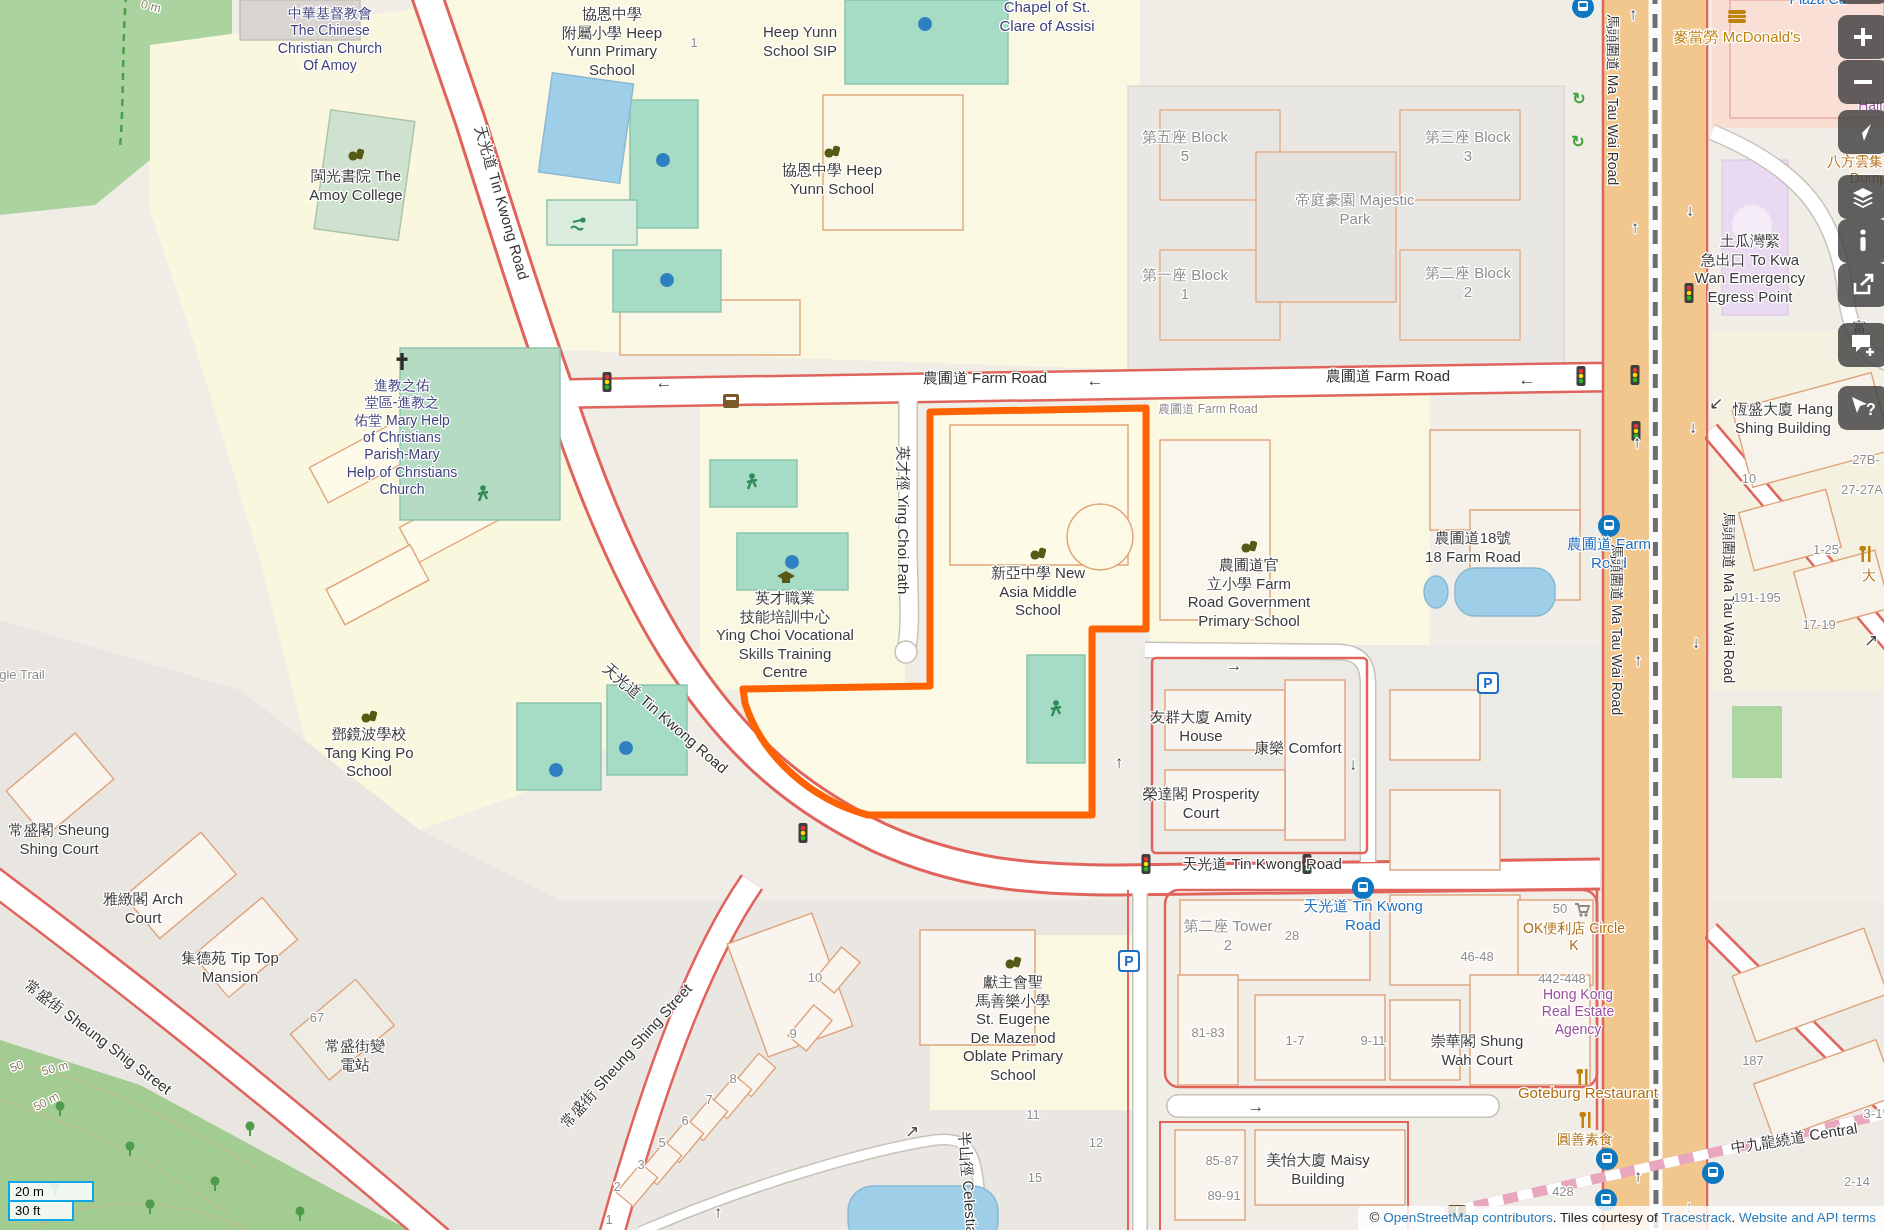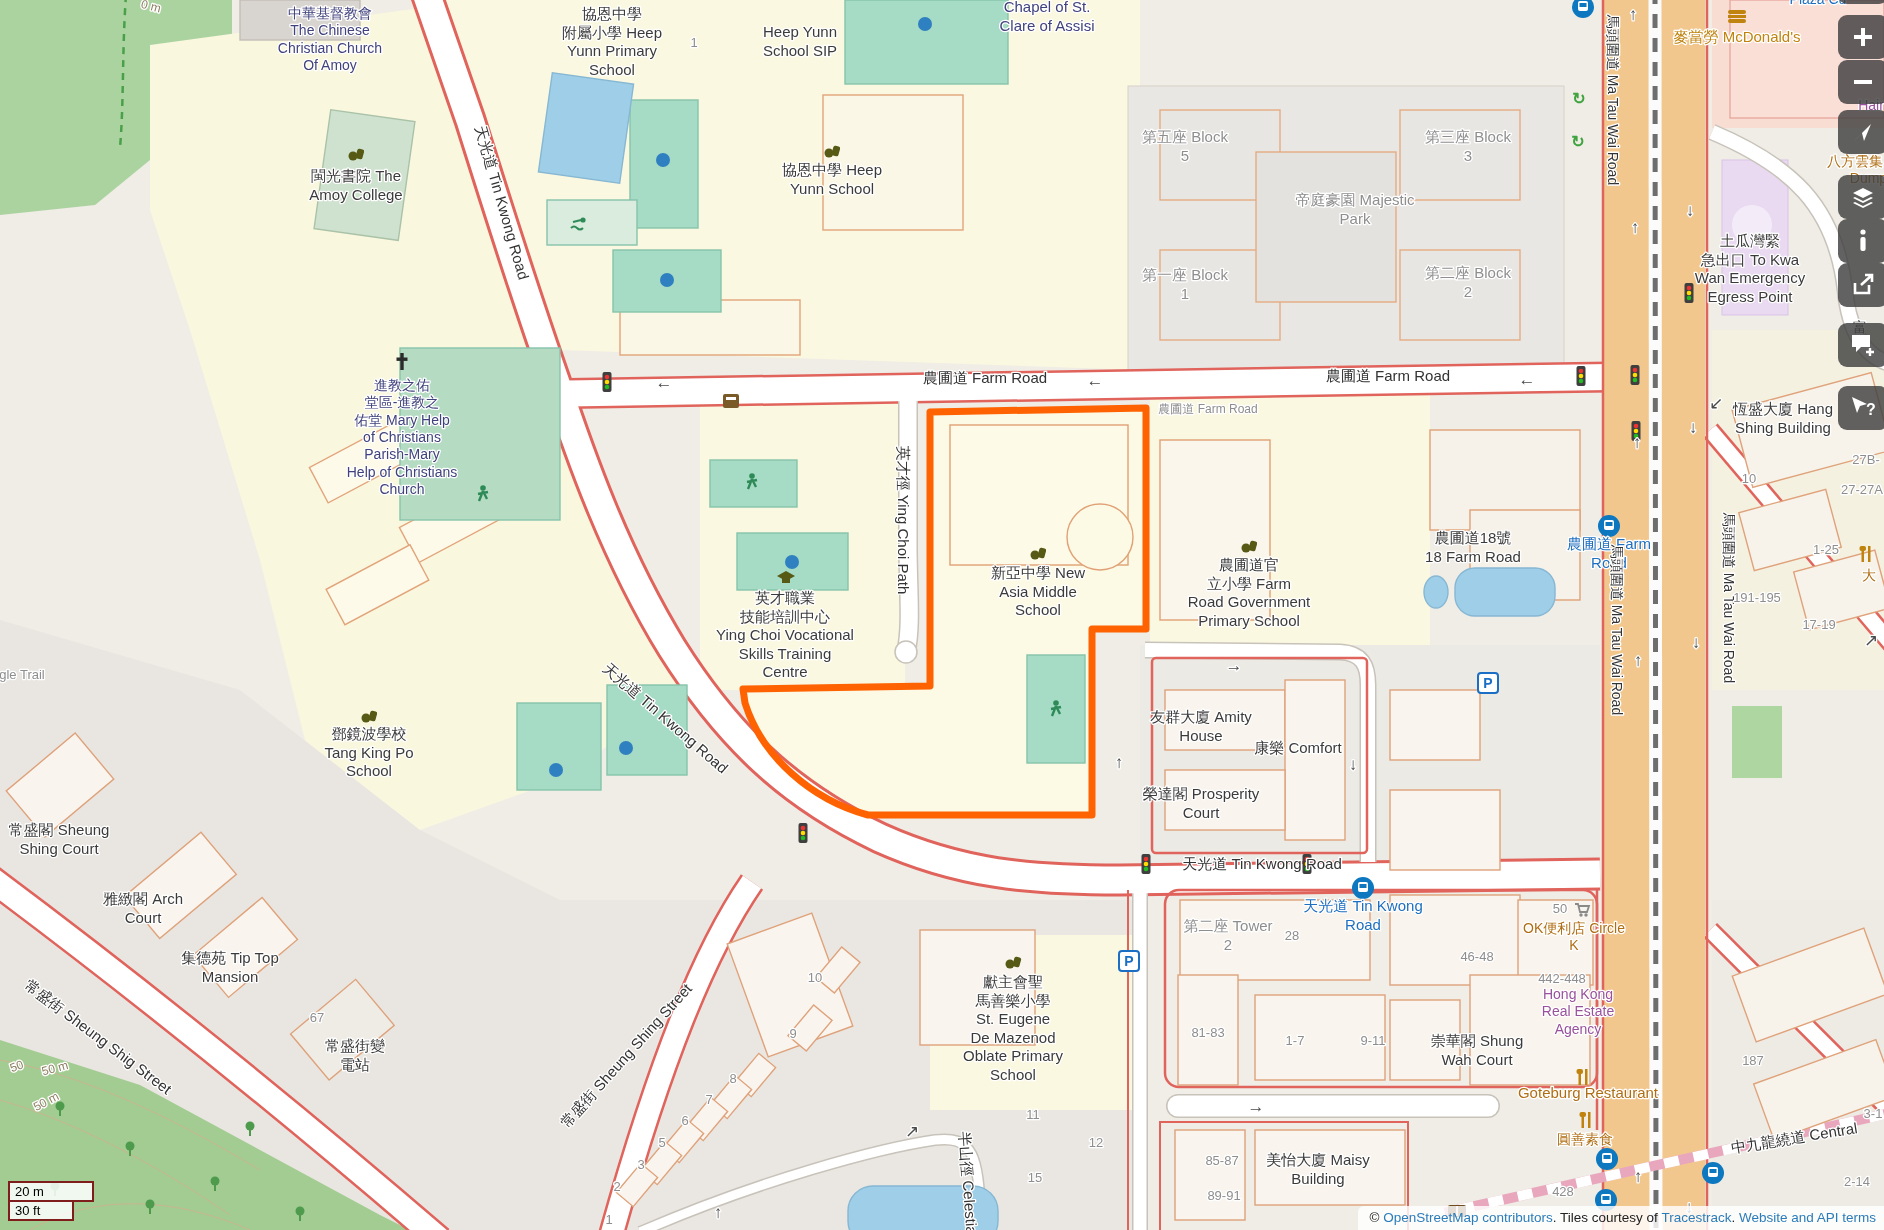--- a/index.html
+++ b/index.html
@@ -4,21 +4,21 @@
 <style>
   html,body{margin:0;padding:0;background:#efede5;}
   #viewport{position:relative;width:1884px;height:1230px;overflow:hidden;font-family:"Liberation Sans",sans-serif;}
   #mapsvg{position:absolute;left:0;top:0;}
   .lbl{stroke:#ffffff;stroke-width:2.6px;paint-order:stroke;stroke-linejoin:round;font-family:"Liberation Sans","DejaVu Sans",sans-serif;}
   #controls{position:absolute;right:-12px;top:0;width:58px;}
   .ctl-btn{position:absolute;left:0;width:50px;height:44px;background:rgba(64,64,64,0.82);border-radius:9px;color:#fff;
     display:flex;align-items:center;justify-content:center;font-size:26px;font-weight:bold;cursor:pointer;}
   .ctl-btn svg{display:block;}
   #scalebar{position:absolute;left:8px;top:1181px;font-size:13px;color:#000;}
-  .scale-line{background:rgba(255,255,255,0.85);border:2px solid #7f1d1d;padding:0 5px;line-height:17px;white-space:nowrap;}
+  .scale-line{background:rgba(255,255,255,0.85);border:2px solid #0ea5e9;padding:0 5px;line-height:17px;white-space:nowrap;}
   .scale-metric{width:72px;}
   .scale-imperial{width:52px;margin-top:-2px;}
   #attribution{position:absolute;right:0;bottom:0;height:24px;line-height:24px;background:rgba(255,255,255,0.82);
     padding:0 8px 0 12px;font-size:13.5px;color:#222;border-top-left-radius:6px;white-space:nowrap;}
   #attribution a{color:#2b7cba;text-decoration:none;cursor:pointer;}
 </style>
 </head>
 <body>
 
 <div id="viewport">

